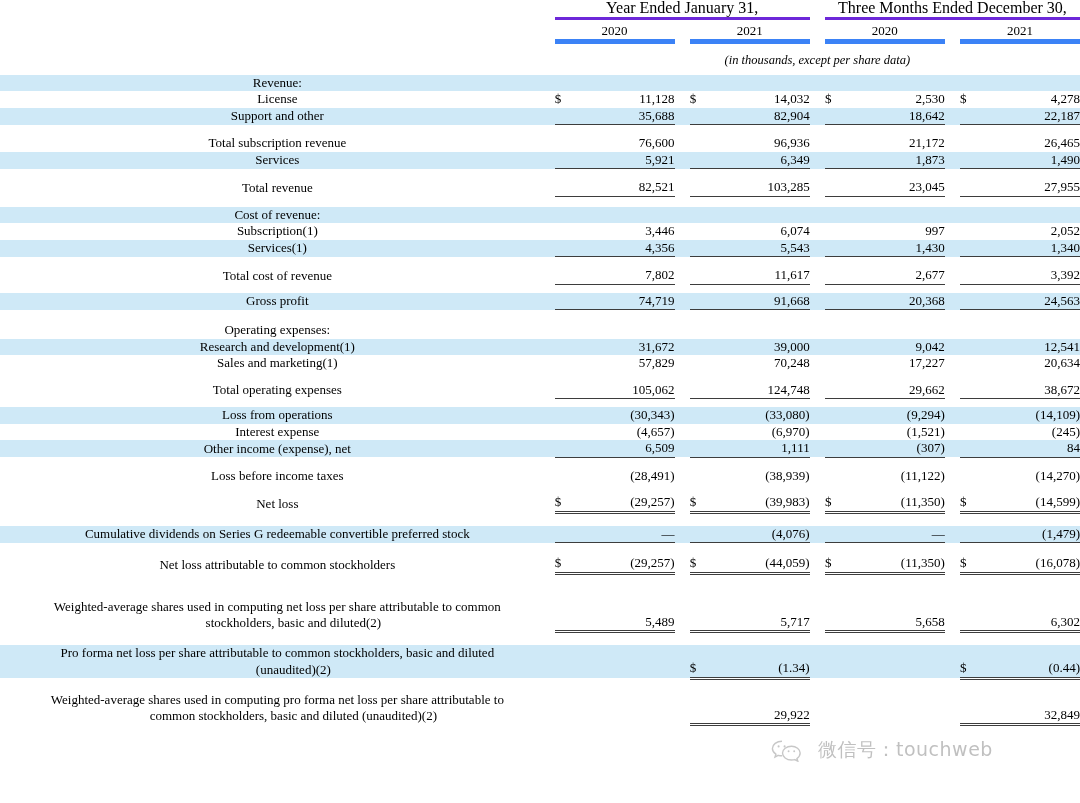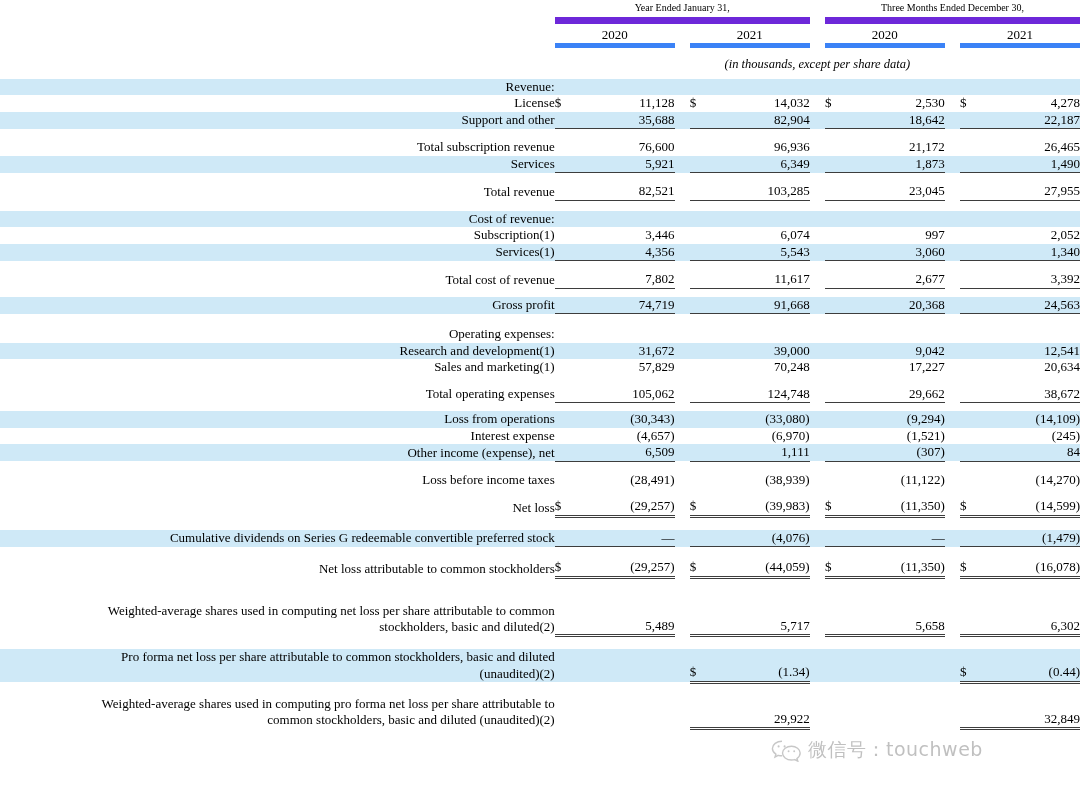--- a/index.html
+++ b/index.html
@@ -32,21 +32,21 @@
   
   #fin-table td, #fin-table th {
     padding: 0;
     vertical-align: bottom;
     font-weight: normal;
     line-height: 16.5px;
     white-space: nowrap;
   }
 
   .lbl {
-    text-align: right;
+    text-align: center;
     padding-left: 8px;
     padding-right: 4px;
     white-space: normal;
   }
   .num {
     text-align: right;
     padding-right: 4px;
   }
   .cur {
     text-align: left;
@@ -76,22 +76,22 @@
   .sp3  td { height: 3px;  line-height: 3px;  font-size: 0; }
   .sp6  td { height: 6px;  line-height: 6px;  font-size: 0; }
   .sp8  td { height: 8px;  line-height: 8px;  font-size: 0; }
   .sp10 td { height: 10px; line-height: 10px; font-size: 0; }
   .sp12 td { height: 12px; line-height: 12px; font-size: 0; }
 
   
   .hdr-span {
     text-align: center;
     font-weight: bold;
-    font-size: 10px;
-    border-bottom: 7px solid #6d28d9;
+    font-size: 16px;
+    border-bottom: 3px solid #6d28d9;
     padding-bottom: 1px;
   }
   .hdr-yr {
     text-align: center;
     font-weight: bold;
     font-size: 13px;
     border-bottom: 5px solid #3b82f6;
     padding-bottom: 1px;
   }
   .units {
@@ -100,21 +100,21 @@
     font-size: 12.5px;
   }
 
   
   #watermark {
     position: absolute;
     left: 770px;
     top: 737px;
     display: flex;
     align-items: center;
-    gap: 4px;
+    gap: 14px;
     opacity: 0.55;
     pointer-events: none;
     z-index: 5;
   }
   #watermark .wm-text {
     font-family: "DejaVu Sans", sans-serif;
     font-size: 19px;
     color: #8d8d8d;
     letter-spacing: 0.5px;
     white-space: nowrap;
@@ -296,21 +296,21 @@
       </tr>
       <tr class="hl">
         <td class="lbl ind1">Services(1)</td>
         <td class="cur u1"></td>
         <td class="num u1">4,356</td>
         <td></td>
         <td class="cur u1"></td>
         <td class="num u1">5,543</td>
         <td></td>
         <td class="cur u1"></td>
-        <td class="num u1">3,060</td>
+        <td class="num u1">1,430</td>
         <td></td>
         <td class="cur u1"></td>
         <td class="num u1">1,340</td>
       </tr>
       <tr class="sp10">
         <td colspan="12"></td>
       </tr>
       <tr>
         <td class="lbl ind2">Total cost of revenue</td>
         <td class="cur u1"></td>

